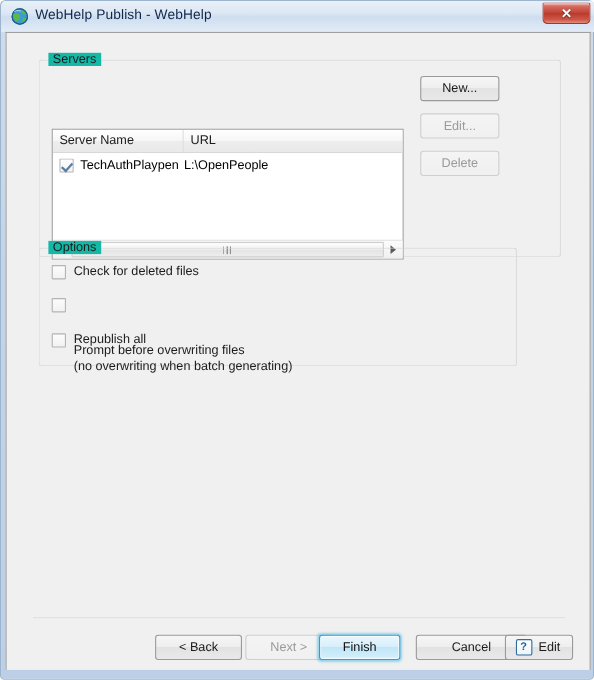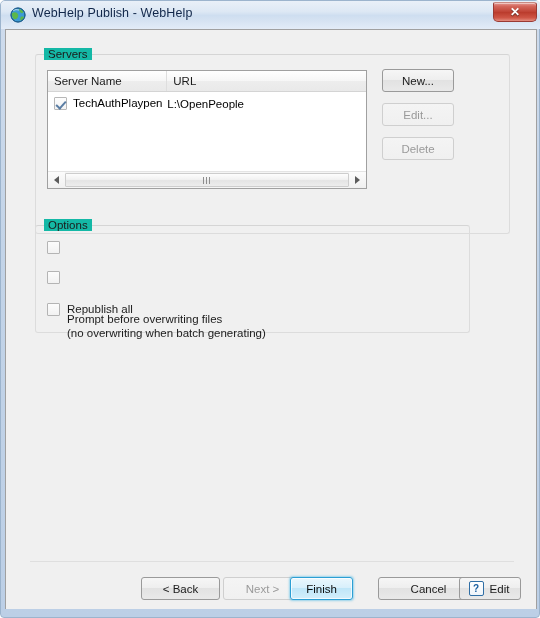--- a/index.html
+++ b/index.html
@@ -111,20 +111,21 @@
     white-space: nowrap;
   }
 
   
   .listview {
     position: absolute;
     box-sizing: border-box;
     background: #ffffff;
     border: 1px solid #a0a0a0;
     overflow: hidden;
+    margin-top: 47px;
   }
   .lv-header {
     position: absolute;
     left: 0; top: 0;
     width: 100%;
     height: 21px;
     box-sizing: border-box;
     background: linear-gradient(180deg, #ffffff 0%, #f6f6f6 50%, #ededed 52%, #e9e9e9 100%);
     border-bottom: 1px solid #d4d4d4;
     display: flex;
@@ -150,20 +151,21 @@
   }
   .lv-row {
     display: flex;
     align-items: center;
     height: 19px;
     padding-top: 2px;
   }
   .lv-cell {
     box-sizing: border-box;
     display: flex;
+    align-items: center;
     font-size: 11.5px;
     color: #000000;
     white-space: nowrap;
     overflow: hidden;
   }
   .lv-cell.first { padding-left: 6px; }
 
   
   .cb {
     position: relative;
@@ -383,38 +385,39 @@
     <div class="btn" style="left:376px; top:39px; width:72px;">New...</div>
     <div class="btn disabled" style="left:376px; top:73px; width:72px;">Edit...</div>
     <div class="btn disabled" style="left:376px; top:107px; width:72px;">Delete</div>
 
     <div class="groupbox" style="left:29px; top:195px; width:435px; height:108px;">
       <span class="group-legend">Options</span>
     </div>
 
     <div class="opt-row" style="left:41px; top:211px;">
       <span class="opt-cb"></span>
+      <span class="opt-label">Check for deleted files</span>
     </div>
 
     <div class="opt-row two-line" style="left:41px; top:234px;">
       <span class="opt-cb"></span>
       <span class="opt-label">Prompt before overwriting files
 (no overwriting when batch generating)</span>
     </div>
 
     <div class="opt-row" style="left:41px; top:273px;">
       <span class="opt-cb"></span>
       <span class="opt-label">Republish all</span>
     </div>
 
     <div class="separator" style="left:24px; top:531px; width:484px;"></div>
 
     <div class="btn disabled" style="left:217px; top:547px; width:79px;">Next &gt;</div>
     <div class="btn" style="left:135px; top:547px; width:79px;">&lt; Back</div>
-    <div class="btn default" style="left:284px; top:547px; width:63px;">Finish</div>
+    <div class="btn default" style="left:284px; top:547px; width:74px;">Finish</div>
     <div class="btn" style="left:372px; top:547px; width:101px;">Cancel</div>
     <div class="btn with-icon" style="left:453px; top:547px; width:62px;">
       <span class="help-icon">?</span>
       <span>Edit</span>
     </div>
 
   </div>
 </div>
 
 </body></html>

